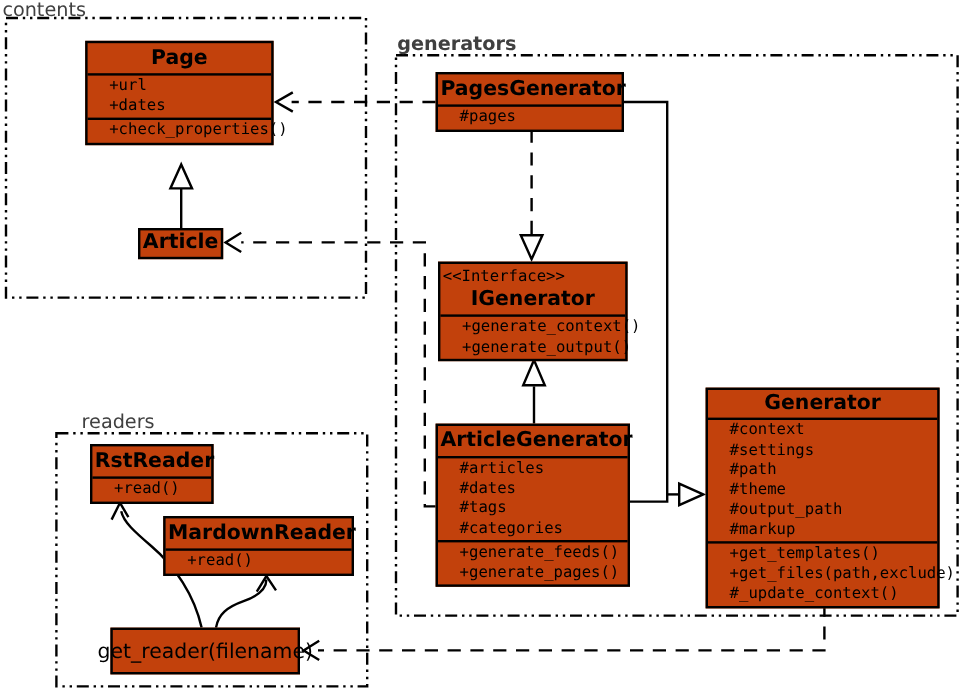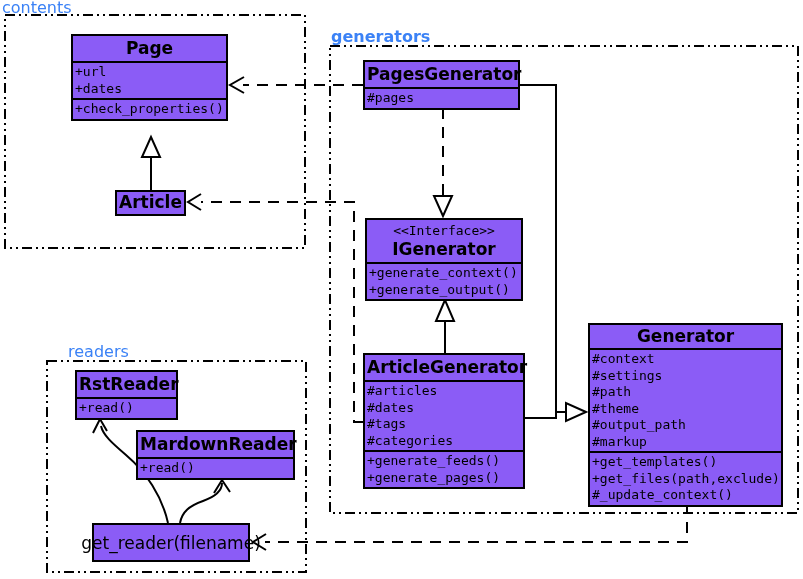--- a/index.html
+++ b/index.html
@@ -7,41 +7,42 @@
     position:relative;width:803px;height:579px;background:#ffffff;
     font-family:"DejaVu Sans",sans-serif;color:#000;overflow:hidden;
   }
   #connector-layer{position:absolute;left:0;top:0;}
   .pkg{fill:none;stroke:#000;stroke-width:2;stroke-dasharray:10 4 2 4 2 4;}
   .ln-solid{fill:none;stroke:#000;stroke-width:2;}
   .ln-dash{fill:none;stroke:#000;stroke-width:2;stroke-dasharray:11 8;}
   .tri{fill:#ffffff;stroke:#000;stroke-width:2;stroke-linejoin:miter;}
   .open-arrow{fill:none;stroke:#000;stroke-width:2;}
   .pkg-label{
-    position:absolute;font-size:16px;line-height:16px;color:#3b82f6;
+    position:absolute;font-size:16px;line-height:16px;color:#404040;
     font-family:"DejaVu Sans",sans-serif;background:transparent;white-space:nowrap;
   }
   .uml-class{
-    position:absolute;border:2px solid #000;background:#8b5cf6;
+    position:absolute;border:2px solid #000;background:#c2410c;
     box-sizing:border-box;
   }
   .c-title{
     font-family:"DejaVu Sans",sans-serif;font-weight:bold;font-size:17px;
     line-height:23px;text-align:center;padding:1px 2px 1px 2px;white-space:nowrap;
   }
   .c-stereo{
     font-family:"DejaVu Sans Mono",monospace;font-weight:normal;font-size:13px;
-    line-height:15px;text-align:center;white-space:nowrap;
+    line-height:15px;text-align:left;white-space:nowrap;
   }
   .c-sec{
     border-top:2px solid #000;padding:1px 2px;
   }
   .uml-member{
     font-family:"DejaVu Sans Mono",monospace;font-size:13px;line-height:16.5px;
     white-space:pre;
+    margin-left:16px;
   }
   .single-note{
     display:flex;align-items:center;justify-content:center;
     font-family:"DejaVu Sans",sans-serif;font-size:17px;white-space:nowrap;
   }
 </style>
 </head>
 <body>
 
 <div id="canvas">

